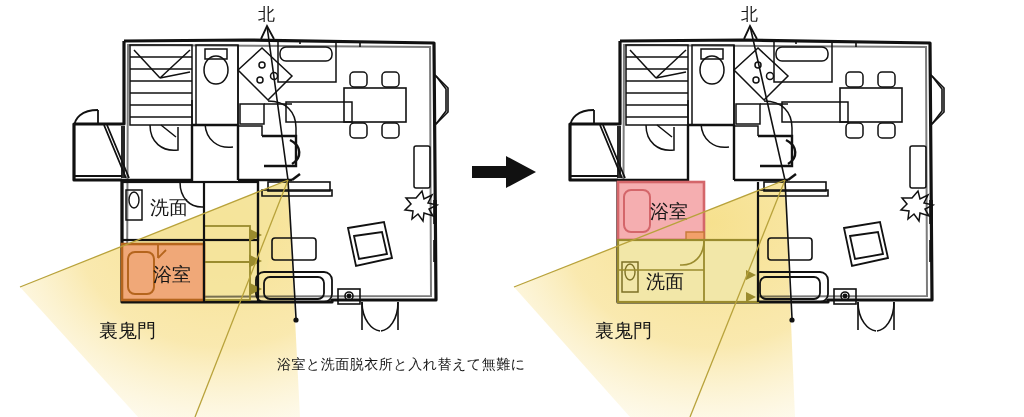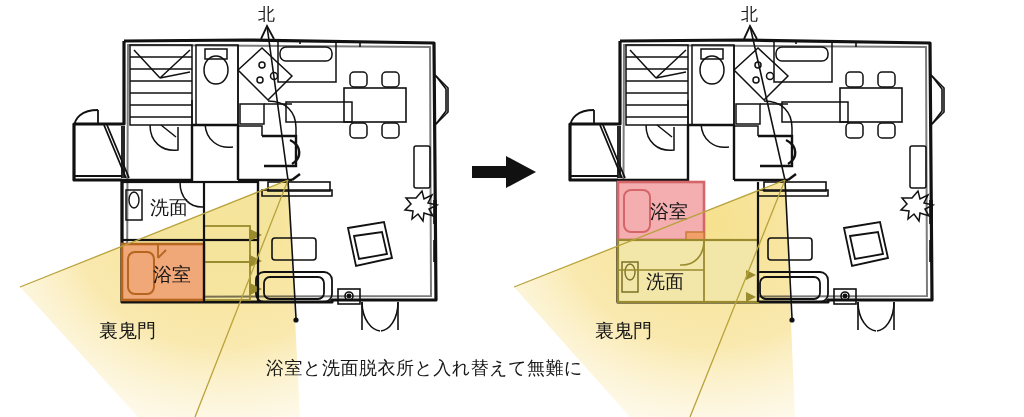--- a/index.html
+++ b/index.html
@@ -9,22 +9,22 @@
     color:#1a1a1a;
   }
   .stage{position:relative;width:1024px;height:417px;}
   .plan{position:absolute;top:0;}
   #plan-left{left:0;width:500px;height:417px;}
   #plan-right{left:500px;width:500px;height:417px;}
   .arrow-mid{
     position:absolute;left:470px;top:152px;width:70px;height:40px;
   }
   .caption{
-    position:absolute;left:266px;top:356px;width:420px;
-    font-size:18px;letter-spacing:.5px;color:#161616;
+    position:absolute;left:277px;top:356px;width:420px;
+    font-size:14px;letter-spacing:.5px;color:#161616;
     white-space:nowrap;
   }
   svg{display:block;}
   text{font-family:"Liberation Sans","DejaVu Sans",sans-serif;}
 </style>
 </head>
 <body>
 
 <div class="stage">
 

